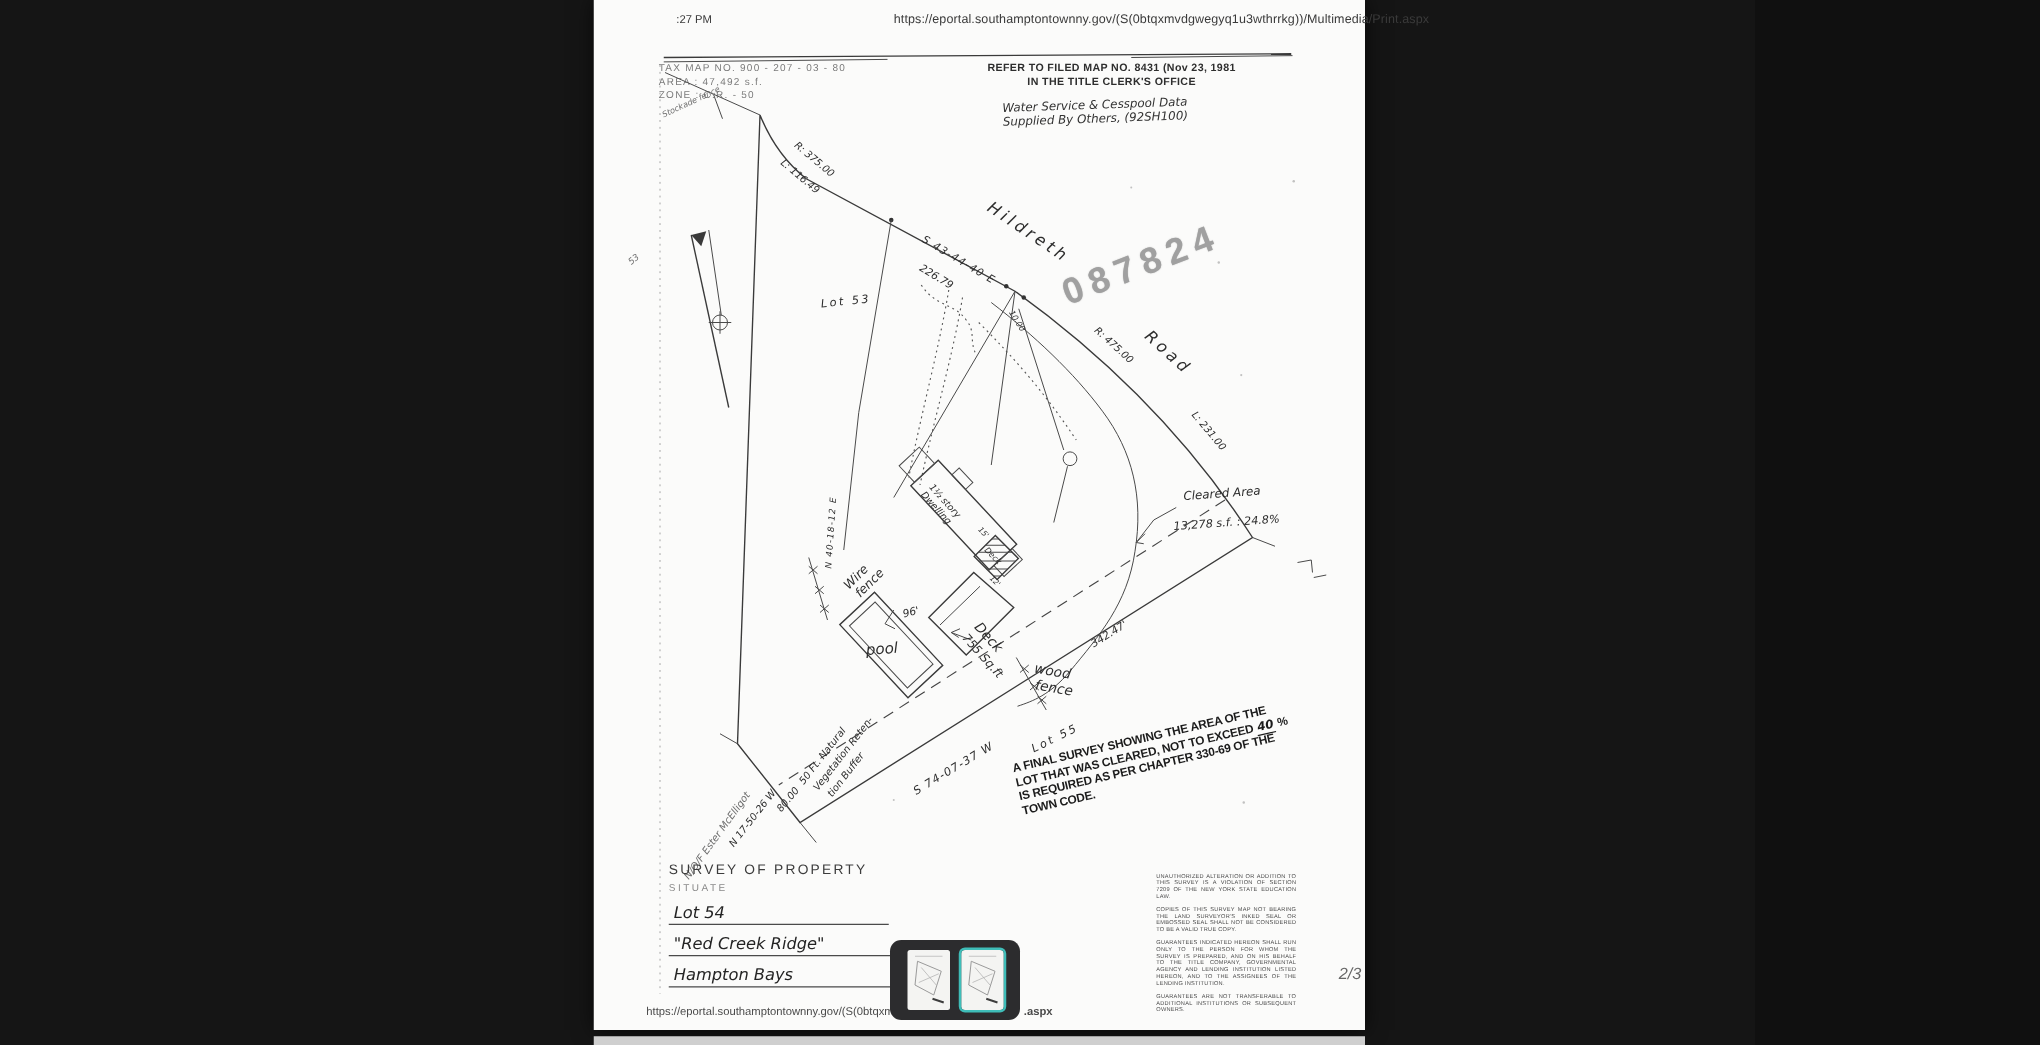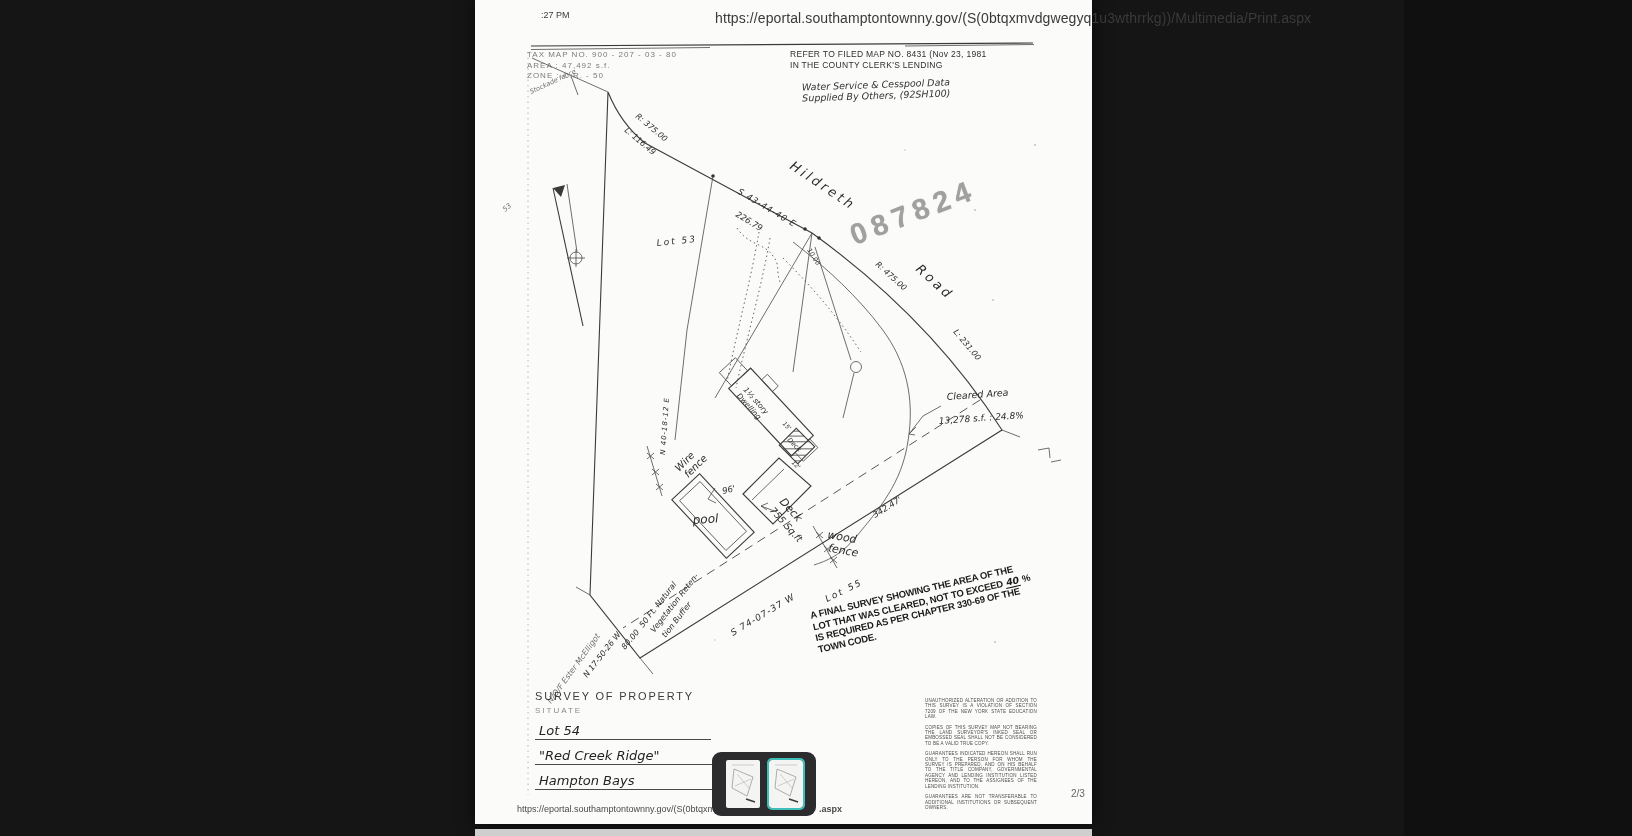--- a/index.html
+++ b/index.html
@@ -4,30 +4,30 @@
 <style>
   html,body{margin:0;padding:0;background:#101010;}
   .canvas{position:relative;width:1404px;height:836px;background:#151515;overflow:hidden;
           font-family:"Liberation Sans",sans-serif;}
   .page{position:absolute;left:475px;top:0;width:617px;height:824px;background:#fbfbfa;
         box-shadow:0 0 16px rgba(0,0,0,.65);}
   .page-bottom-strip{position:absolute;left:475px;top:829px;width:617px;height:7px;background:#cfcfcf;}
 
   
   .hdr-time{position:absolute;left:66px;top:10px;font-size:9px;color:#3a3a3a;}
-  .hdr-url{position:absolute;left:192px;top:10px;font-size:14px;color:#3a3a3a;letter-spacing:.1px;padding-left:48px;}
+  .hdr-url{position:absolute;left:192px;top:10px;font-size:10px;color:#3a3a3a;letter-spacing:.1px;padding-left:48px;}
   .ftr-url-left{position:absolute;left:42px;top:804px;font-size:9px;color:#4a4a4a;}
   .ftr-url-right{position:absolute;left:344px;top:804px;font-size:9px;color:#4a4a4a;font-weight:bold;}
-  .page-ind{position:absolute;left:596px;top:788px;font-size:10px;color:#666;}
+  .page-ind{position:absolute;left:596px;top:771px;font-size:13px;color:#666;font-style:italic;}
 
   
   .tax{position:absolute;left:52px;top:50px;font-size:8px;line-height:10.5px;color:#5a5a5a;
        letter-spacing:1px;opacity:.8;}
   .filed{position:absolute;left:315px;top:49px;font-size:8.5px;line-height:10.5px;color:#2e2e2e;
-         font-weight:normal;letter-spacing:.3px;}
+         font-weight:bold;letter-spacing:.3px;text-align:center;}
   .water{position:absolute;left:327px;top:79px;font-size:9.5px;line-height:11px;color:#333;
          font-style:italic;transform:rotate(-2deg);font-family:"DejaVu Sans",sans-serif;}
   .stampnum{position:absolute;left:372px;top:196px;font-size:29px;font-weight:bold;color:#828282;
             letter-spacing:6px;transform:rotate(-21deg);opacity:.75;text-shadow:0 0 1px #999;}
   .warning{position:absolute;left:334px;top:610px;width:225px;font-size:9.5px;line-height:11.5px;
            font-weight:bold;color:#1b1b1b;transform:rotate(-13deg);transform-origin:left top;
            letter-spacing:-.2px;}
   .warning .pct{font-style:italic;font-family:"DejaVu Sans",sans-serif;border-bottom:1.5px solid #1b1b1b;padding:0 1px;}
 
   
@@ -214,21 +214,21 @@
     </svg>
 
     <div class="tax">
       <div>TAX MAP NO. 900 - 207 - 03 - 80</div>
       <div>AREA : 47,492 s.f.</div>
       <div>ZONE : C.R. - 50</div>
     </div>
 
     <div class="filed">
       <div>REFER TO FILED MAP NO. 8431 (Nov 23, 1981</div>
-      <div>IN THE COUNTY CLERK'S LENDING</div>
+      <div>IN THE TITLE CLERK'S OFFICE</div>
     </div>
 
     <div class="water">
       <div>Water Service &amp; Cesspool Data</div>
       <div>Supplied By Others, (92SH100)</div>
     </div>
 
     <div class="stampnum">087824</div>
 
     <div class="warning">

